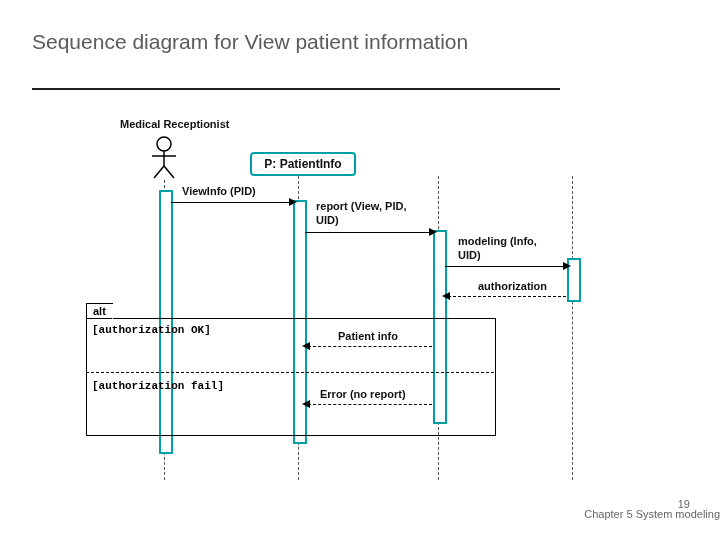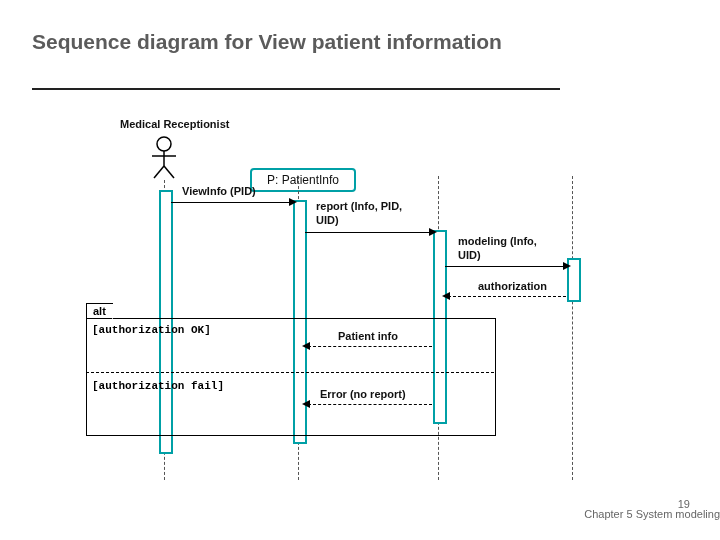--- a/index.html
+++ b/index.html
@@ -10,21 +10,21 @@
     background: #fff;
     font-family: Arial, Helvetica, sans-serif;
     position: relative;
     overflow: hidden;
   }
   .slide-title {
     position: absolute;
     left: 32px;
     top: 30px;
     font-size: 21px;
-    font-weight: bold;
+    font-weight: normal;
     color: #5b5b5b;
   }
   .underline {
     position: absolute;
     left: 32px;
     top: 88px;
     width: 528px;
     height: 2px;
     background: #222;
   }
@@ -51,25 +51,24 @@
     top: 140px;
     width: 560px;
     height: 340px;
   }
   .abs { position: absolute; }
   .obj-label {
     border: 2px solid #00a0a6;
     border-radius: 4px;
     background: #fff;
     font-size: 12px;
-    font-weight: normal;
+    font-weight: bold;
     text-align: center;
     padding: 3px 6px;
     color: #111;
-    margin-top: 16px;
   }
   .dashed-v {
     border-left: 1px dashed #555;
   }
   .act-bar {
     width: 10px;
     border: 2px solid #00a0a6;
     background: #fff;
   }
   .msg {
@@ -150,21 +149,21 @@
   <div class="abs dashed-v" style="left:348px;top:36px;height:304px"></div>
   <div class="abs act-bar" style="left:343px;top:90px;height:190px"></div>
 
   <div class="abs dashed-v" style="left:482px;top:36px;height:304px"></div>
   <div class="abs act-bar" style="left:477px;top:118px;height:40px"></div>
 
   <div class="abs msg" style="left:92px;top:45px">ViewInfo (PID)</div>
   <div class="arrow-line" style="left:81px;top:62px;width:120px"></div>
   <div class="arrow-head right" style="left:199px;top:58px"></div>
 
-  <div class="abs msg" style="left:226px;top:60px">report (Info, PID,</div>
+  <div class="abs msg" style="left:226px;top:60px">report (View, PID,</div>
   <div class="abs msg" style="left:226px;top:74px">UID)</div>
   <div class="arrow-line" style="left:215px;top:92px;width:126px"></div>
   <div class="arrow-head right" style="left:339px;top:88px"></div>
 
   <div class="abs msg" style="left:368px;top:95px">modeling (Info,</div>
   <div class="abs msg" style="left:368px;top:109px">UID)</div>
   <div class="arrow-line" style="left:355px;top:126px;width:120px"></div>
   <div class="arrow-head right" style="left:473px;top:122px"></div>
 
   <div class="abs msg" style="left:388px;top:140px">authorization</div>

